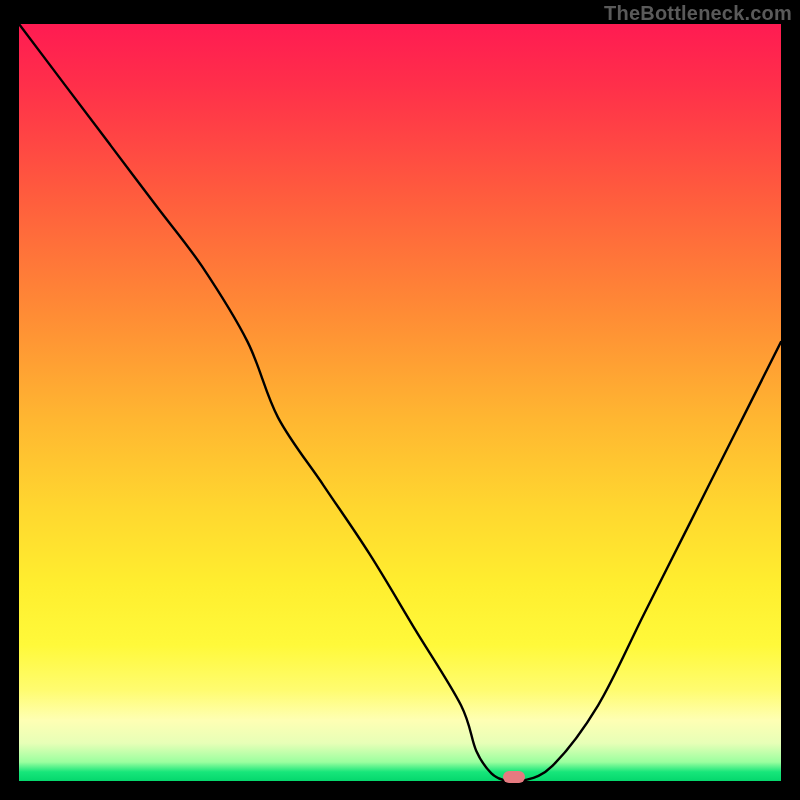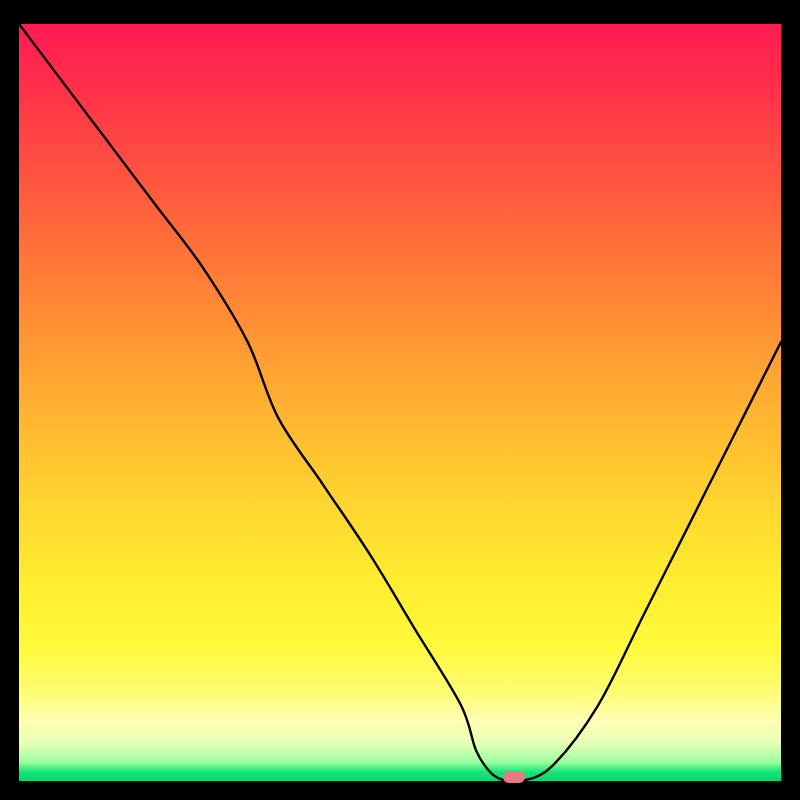--- a/index.html
+++ b/index.html
@@ -70,20 +70,21 @@
     border-radius: 6px;
     background: #e67a80;
     transform: translate(-50%, -50%);
     z-index: 3;
   }
 </style>
 </head>
 <body>
 
 <div class="frame">
+  <div class="watermark">TheBottleneck.com</div>
 
   <div class="plot">
     <div class="gradient-bg"></div>
 
     <svg class="curve" viewBox="0 0 762 757" preserveAspectRatio="none">
       <path fill="none" stroke="#000000" stroke-width="2.4" stroke-linecap="round" stroke-linejoin="round" d="M 0.0 0.0 C 7.6 10.1, 30.5 40.4, 45.7 60.6 C 61.0 80.7, 76.2 100.9, 91.4 121.1 C 106.7 141.3, 121.9 161.5, 137.2 181.7 C 152.4 201.9, 167.6 219.5, 182.9 242.2 C 198.1 265.0, 215.9 292.7, 228.6 317.9 C 241.3 343.2, 246.4 369.7, 259.1 393.6 C 271.8 417.6, 289.6 439.1, 304.8 461.8 C 320.0 484.5, 335.3 505.9, 350.5 529.9 C 365.8 553.9, 381.0 580.4, 396.2 605.6 C 411.5 630.8, 431.8 661.1, 442.0 681.3 C 452.1 701.5, 452.1 715.4, 457.2 726.7 C 462.3 738.1, 467.4 744.4, 472.4 749.4 C 477.5 754.5, 482.6 755.7, 487.7 757.0 C 492.8 758.3, 495.3 759.5, 502.9 757.0 C 510.5 754.5, 520.7 754.5, 533.4 741.9 C 546.1 729.2, 563.9 706.5, 579.1 681.3 C 594.4 656.1, 609.6 620.7, 624.8 590.5 C 640.1 560.2, 655.3 529.9, 670.6 499.6 C 685.8 469.3, 701.0 439.1, 716.3 408.8 C 731.5 378.5, 754.4 333.1, 762.0 317.9"></path>
     </svg>
 
     <div class="marker" style="left: 495.3px; top: 753.215px; background: rgb(230, 122, 128);"></div>
   </div>

